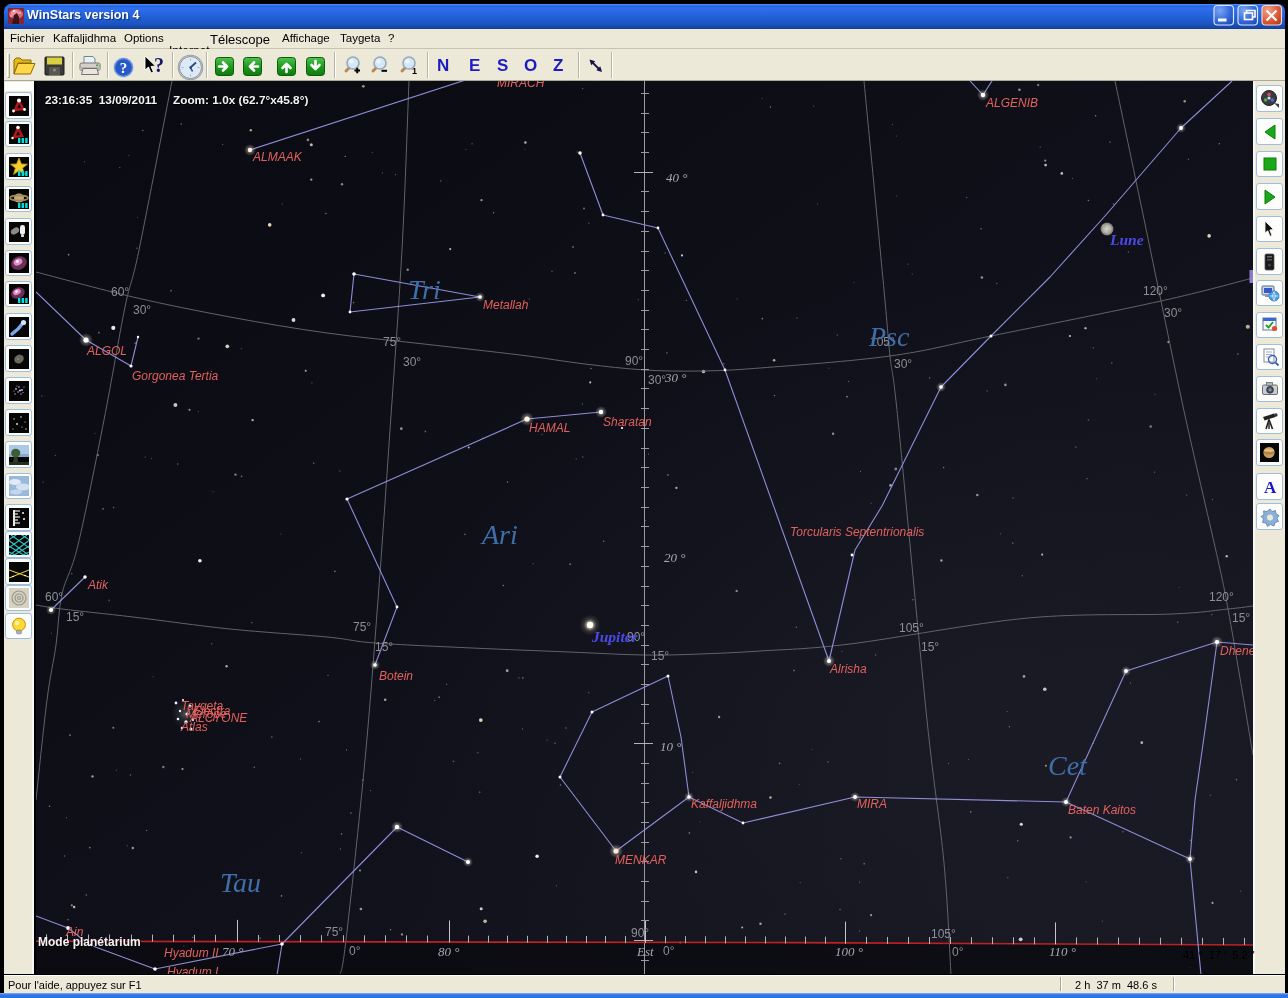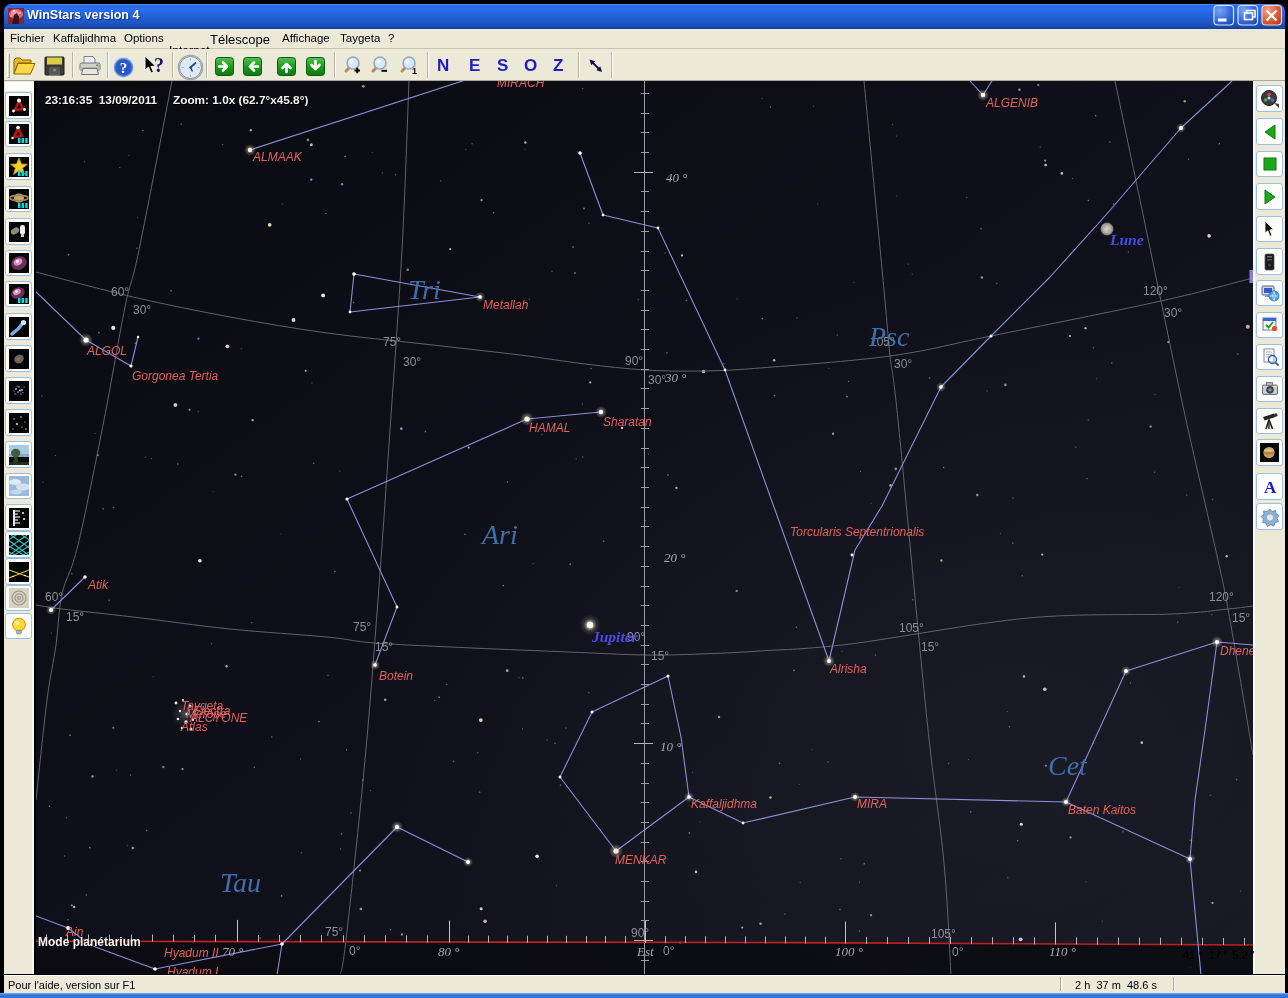--- a/index.html
+++ b/index.html
@@ -1116,17 +1116,17 @@
     <text x="592" y="642" class="pl">Jupiter</text>
     <text x="1110" y="245" class="pl" font-size="14.5">Lune</text>
     <text x="46" y="105" class="wt" font-size="11.8" fill="#000000">23:16:35&nbsp;&nbsp;13/09/2011</text>
     <text x="45" y="104" class="wt" font-size="11.8" fill="#f4f4f4">23:16:35&nbsp;&nbsp;13/09/2011</text>
     <text x="174" y="105" class="wt" font-size="11.8" fill="#000000">Zoom: 1.0x (62.7°x45.8°)</text>
     <text x="173" y="104" class="wt" font-size="11.8" fill="#f4f4f4">Zoom: 1.0x (62.7°x45.8°)</text>
     <text x="39" y="947" class="wt" font-size="12" fill="#000000">Mode planétarium</text>
     <text x="38" y="946" class="wt" font-size="12" fill="#f4f4f4">Mode planétarium</text>
   </svg>
 <div id="status"></div>
-<span class="st" style="left:8px;top:979px">Pour l'aide, version sur F1</span>
+<span class="st" style="left:8px;top:979px">Pour l'aide, appuyez sur F1</span>
 <div class="sdiv" style="left:1060px;top:977px"></div>
 <span class="st" style="left:1075px;top:979px">2 h&nbsp; 37 m&nbsp; 48.6 s</span>
 <div class="sdiv" style="left:1173px;top:977px"></div>
 <span class="st" style="left:1183px;top:949px">41 °&nbsp; 17 '&nbsp; 5.2 "</span>
 <div id="bluestrip"></div>
 </body></html>

